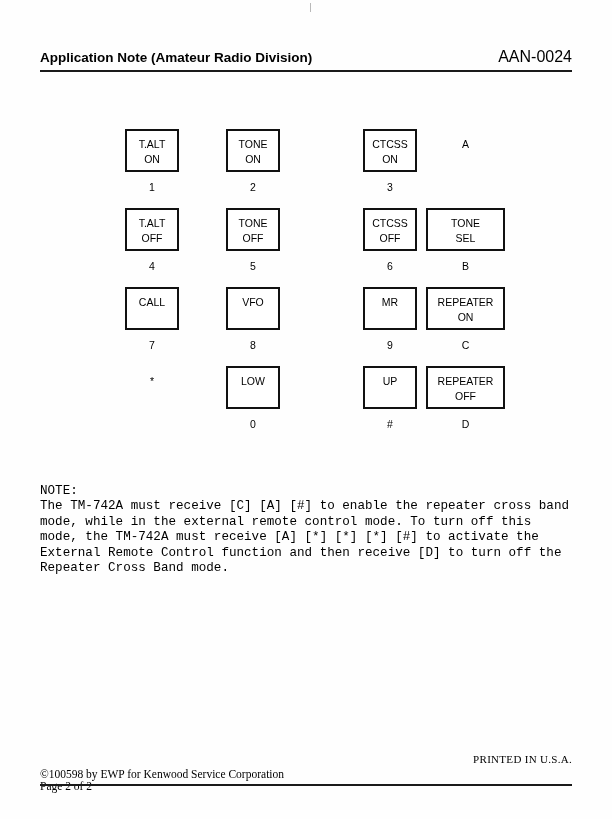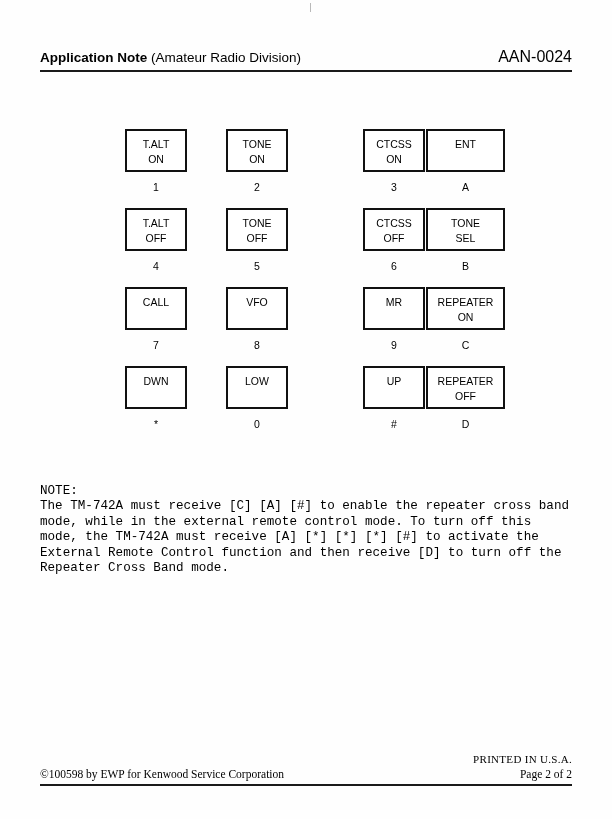--- a/index.html
+++ b/index.html
@@ -45,21 +45,21 @@
     font-family: "Liberation Sans", sans-serif;
     font-size: 13.5px;
   }
   .header-left {
     white-space: nowrap;
   }
   .header-left .strong {
     font-weight: bold;
   }
   .header-left .light {
-    font-weight: normal;
+    font-weight: bold;
     text-align: right;
   }
   .header-code {
     font-size: 16px;
     white-space: nowrap;
   }
   .header-rule {
     position: absolute;
     left: 40px;
     top: 70px;
@@ -88,21 +88,21 @@
     top: 129px;
     width: 380px;
   }
   .grid-row {
     position: relative;
     height: 79px;
   }
   .key-cell {
     position: absolute;
     top: 0;
-    width: 62px;
+    width: 54px;
   }
   .key-cell.col0 { left: 0px; }
   .key-cell.col1 { left: 101px; }
   .key-cell.col2 { left: 202px; margin-left: 36px; }
   .key-cell.col3 { left: 301px; width: 79px; }
 
   .key-box {
     box-sizing: border-box;
     width: 100%;
     height: 43px;
@@ -160,20 +160,21 @@
   .footer-row {
     position: absolute;
     left: 40px;
     top: 768px;
     width: 532px;
     display: flex;
     align-items: baseline;
     justify-content: space-between;
     font-family: "Liberation Serif", serif;
     font-size: 11.5px;
+    flex-direction: column;
   }
   .footer-left { white-space: nowrap; }
   .footer-page { white-space: nowrap; }
 </style>
 </head>
 <body>
 
 <div class="page">
 
   <div class="scan-mark"></div>
@@ -205,23 +206,20 @@
         <div class="key-num">2</div>
       </div>
       <div class="key-cell col2">
         <div class="key-box">
           <span class="key-line">CTCSS</span>
           <span class="key-line">ON</span>
         </div>
         <div class="key-num">3</div>
       </div>
       <div class="key-cell col3">
-        <div class="key-box">
-          <span class="key-line">ENT</span>
-        </div>
         <div class="key-num">A</div>
       </div>
     </div>
 
     <div class="grid-row">
       <div class="key-cell col0">
         <div class="key-box">
           <span class="key-line">T.ALT</span>
           <span class="key-line">OFF</span>
         </div>
@@ -273,23 +271,20 @@
         <div class="key-box">
           <span class="key-line">REPEATER</span>
           <span class="key-line">ON</span>
         </div>
         <div class="key-num">C</div>
       </div>
     </div>
 
     <div class="grid-row">
       <div class="key-cell col0">
-        <div class="key-box">
-          <span class="key-line">DWN</span>
-        </div>
         <div class="key-num">*</div>
       </div>
       <div class="key-cell col1">
         <div class="key-box">
           <span class="key-line">LOW</span>
         </div>
         <div class="key-num">0</div>
       </div>
       <div class="key-cell col2">
         <div class="key-box">

